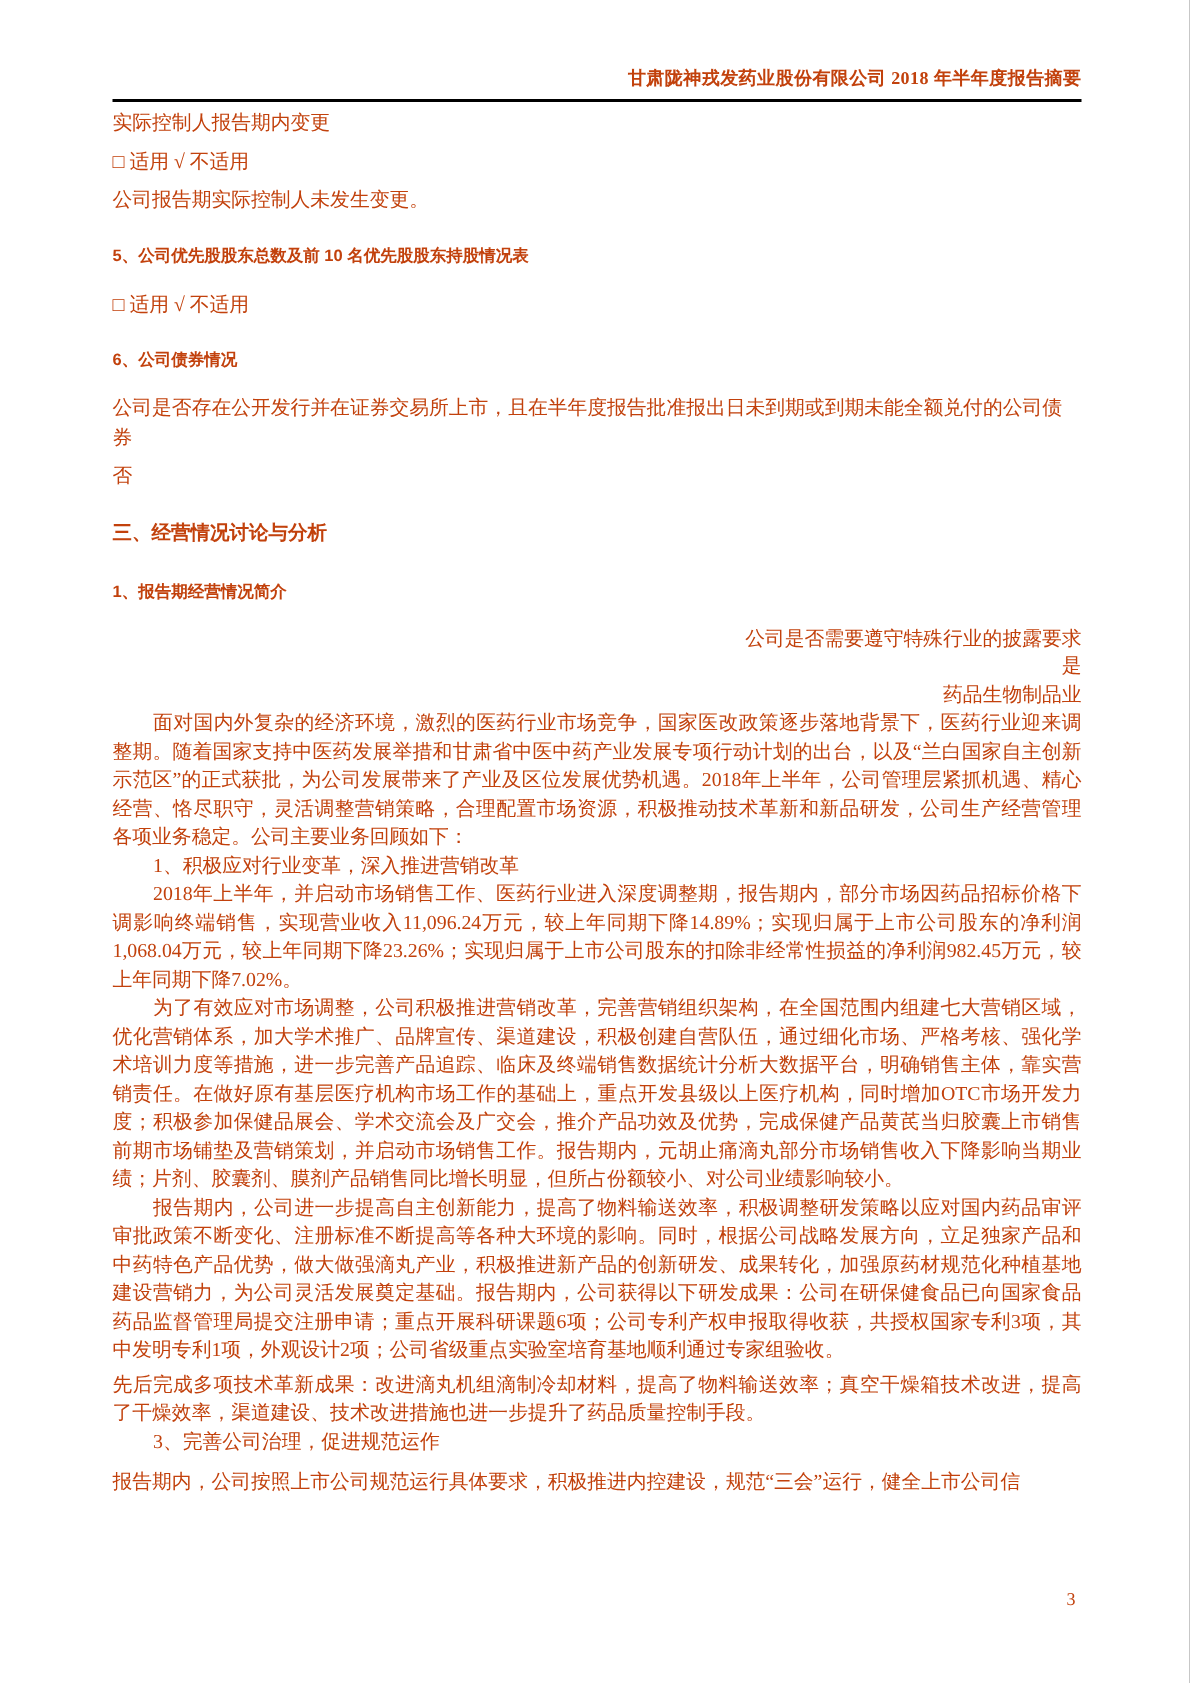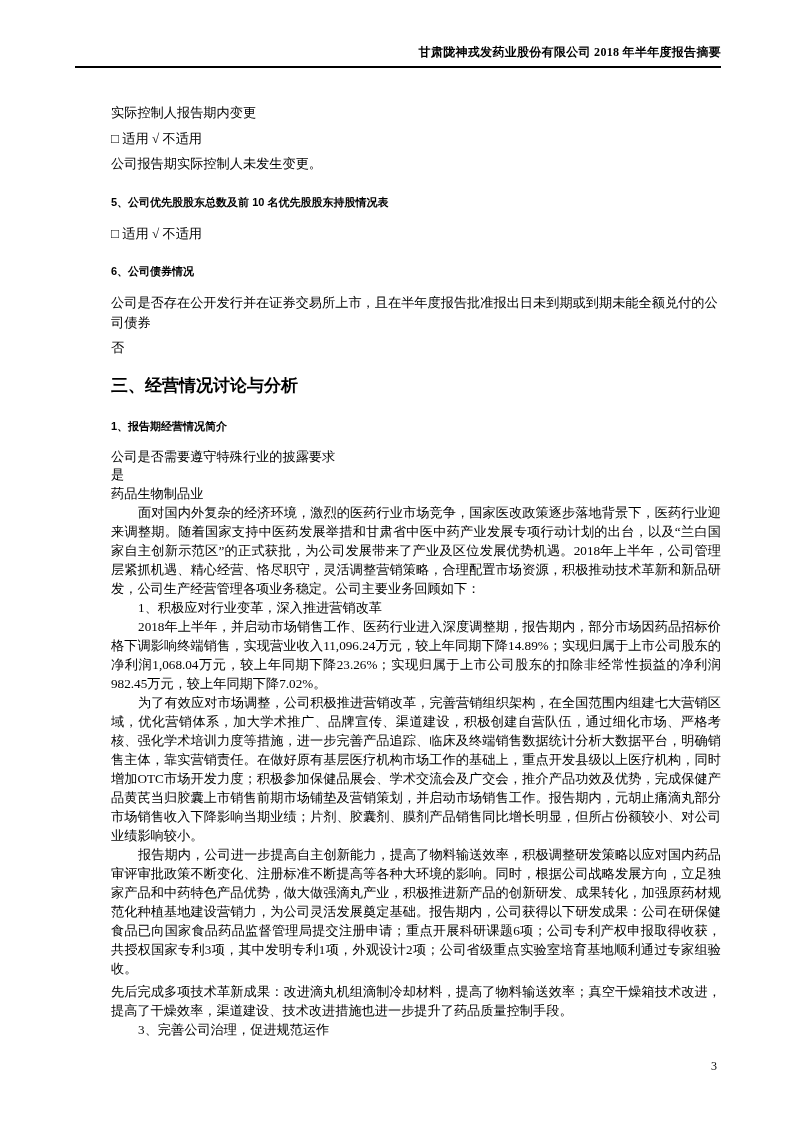--- a/index.html
+++ b/index.html
@@ -6,67 +6,66 @@
     margin: 0;
     padding: 0;
     background: #9c9c9c;
   }
   .page {
     position: relative;
     width: 793px;
     height: 1122px;
     margin: 0 auto;
     background: #ffffff;
-    color: #000000;
+    color: #c2410c;
     font-family: "Liberation Serif", "DejaVu Serif", serif;
     overflow: hidden;
     box-sizing: border-box;
   }
   .header {
     position: absolute;
     top: 44px;
     left: 75px;
     right: 72px;
     border-bottom: 2px solid #000;
     padding-bottom: 5px;
   }
   .header-title {
     text-align: right;
     font-size: 12px;
     font-weight: bold;
     letter-spacing: 0.3px;
   }
   .content {
     position: absolute;
-    top: 103px;
+    top: 72px;
     left: 75px;
     right: 72px;
-    margin-left: 36px;
   }
   .block {
     font-size: 13.2px;
     line-height: 19px;
   }
   
   .p  { margin: 0 0 6px 0; line-height: 19.5px; }
   
-  .pt { margin: 0; line-height: 18.5px; }
+  .pt { margin: 0; line-height: 18.5px; text-align: right; }
   
   .h2 {
     font-family: "Liberation Sans", "DejaVu Sans", sans-serif;
     font-weight: bold;
     font-size: 11px;
     line-height: 20px;
     margin: 18px 0 12px 0;
   }
   
   .h1 {
     font-family: "Liberation Sans", "DejaVu Sans", sans-serif;
     font-weight: bold;
-    font-size: 17px;
+    font-size: 13px;
     line-height: 24px;
     margin: 16px 0 14px 0;
   }
   
   .pi {
     margin: 0;
     text-align: justify;
     text-indent: 2.05em;
   }
   
@@ -108,18 +107,19 @@
       <div class="block pt">公司是否需要遵守特殊行业的披露要求</div>
       <div class="block pt">是</div>
       <div class="block pt">药品生物制品业</div>
       <div class="block pi">面对国内外复杂的经济环境，激烈的医药行业市场竞争，国家医改政策逐步落地背景下，医药行业迎来调整期。随着国家支持中医药发展举措和甘肃省中医中药产业发展专项行动计划的出台，以及“兰白国家自主创新示范区”的正式获批，为公司发展带来了产业及区位发展优势机遇。2018年上半年，公司管理层紧抓机遇、精心经营、恪尽职守，灵活调整营销策略，合理配置市场资源，积极推动技术革新和新品研发，公司生产经营管理各项业务稳定。公司主要业务回顾如下：</div>
       <div class="block pi">1、积极应对行业变革，深入推进营销改革</div>
       <div class="block pi">2018年上半年，并启动市场销售工作、医药行业进入深度调整期，报告期内，部分市场因药品招标价格下调影响终端销售，实现营业收入11,096.24万元，较上年同期下降14.89%；实现归属于上市公司股东的净利润1,068.04万元，较上年同期下降23.26%；实现归属于上市公司股东的扣除非经常性损益的净利润982.45万元，较上年同期下降7.02%。</div>
       <div class="block pi">为了有效应对市场调整，公司积极推进营销改革，完善营销组织架构，在全国范围内组建七大营销区域，优化营销体系，加大学术推广、品牌宣传、渠道建设，积极创建自营队伍，通过细化市场、严格考核、强化学术培训力度等措施，进一步完善产品追踪、临床及终端销售数据统计分析大数据平台，明确销售主体，靠实营销责任。在做好原有基层医疗机构市场工作的基础上，重点开发县级以上医疗机构，同时增加OTC市场开发力度；积极参加保健品展会、学术交流会及广交会，推介产品功效及优势，完成保健产品黄芪当归胶囊上市销售前期市场铺垫及营销策划，并启动市场销售工作。报告期内，元胡止痛滴丸部分市场销售收入下降影响当期业绩；片剂、胶囊剂、膜剂产品销售同比增长明显，但所占份额较小、对公司业绩影响较小。</div>
       <div class="block pi">报告期内，公司进一步提高自主创新能力，提高了物料输送效率，积极调整研发策略以应对国内药品审评审批政策不断变化、注册标准不断提高等各种大环境的影响。同时，根据公司战略发展方向，立足独家产品和中药特色产品优势，做大做强滴丸产业，积极推进新产品的创新研发、成果转化，加强原药材规范化种植基地建设营销力，为公司灵活发展奠定基础。报告期内，公司获得以下研发成果：公司在研保健食品已向国家食品药品监督管理局提交注册申请；重点开展科研课题6项；公司专利产权申报取得收获，共授权国家专利3项，其中发明专利1项，外观设计2项；公司省级重点实验室培育基地顺利通过专家组验收。</div>
       <div class="block pn">先后完成多项技术革新成果：改进滴丸机组滴制冷却材料，提高了物料输送效率；真空干燥箱技术改进，提高了干燥效率，渠道建设、技术改进措施也进一步提升了药品质量控制手段。</div>
       <div class="block pi">3、完善公司治理，促进规范运作</div>
+      <div class="block pg">报告期内，公司按照上市公司规范运行具体要求，积极推进内控建设，规范“三会”运行，健全上市公司信</div>
     </div>
 
   <div class="footer">
     <span>3</span>
   </div>
 </div>
 
 </body></html>

